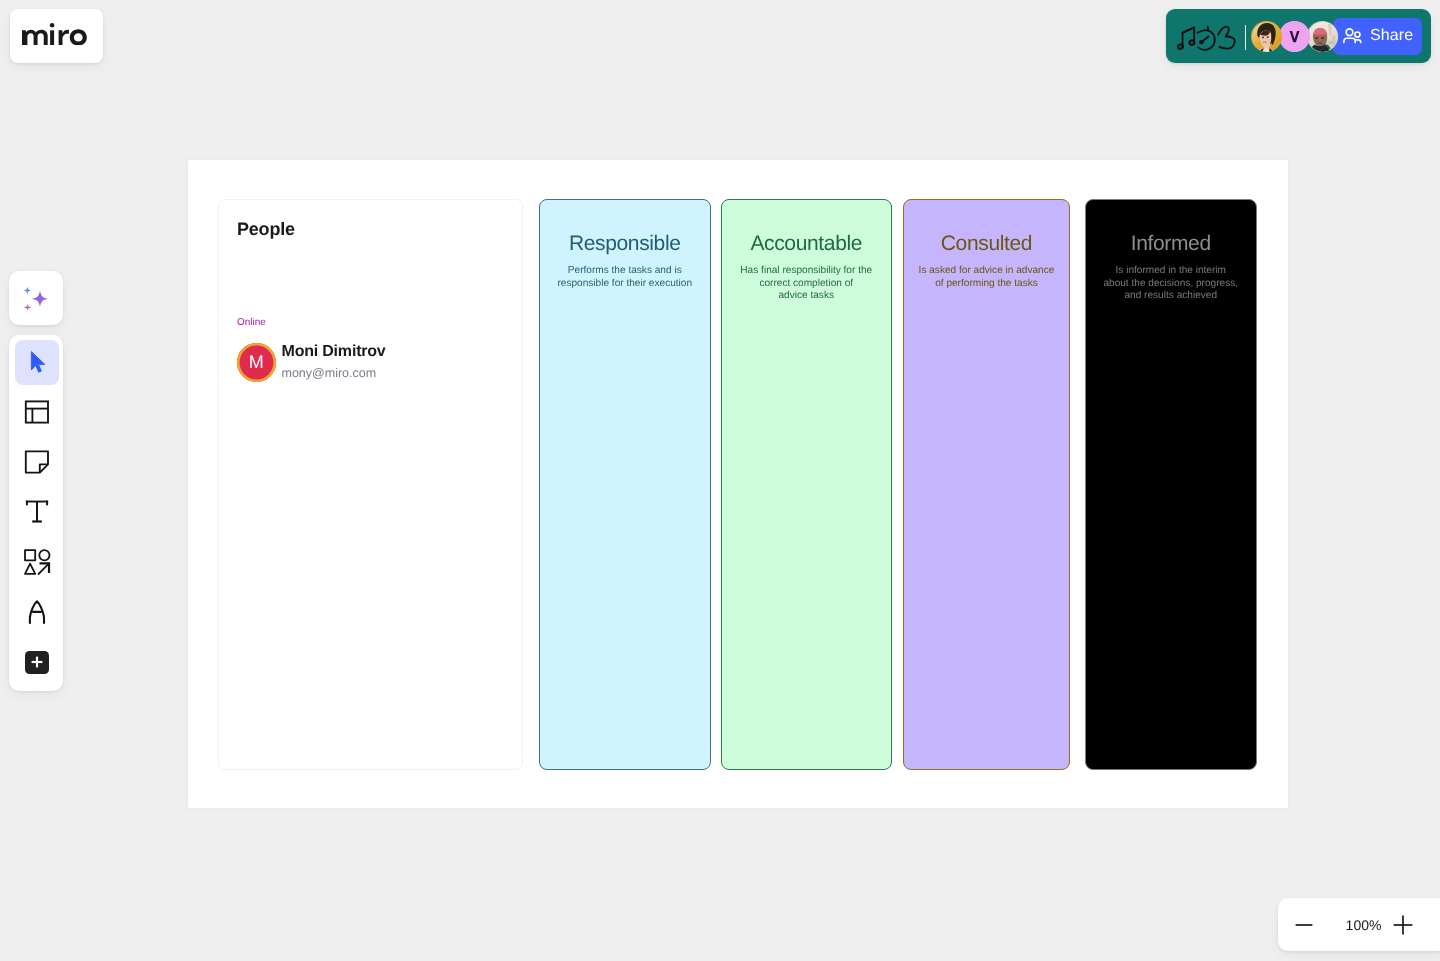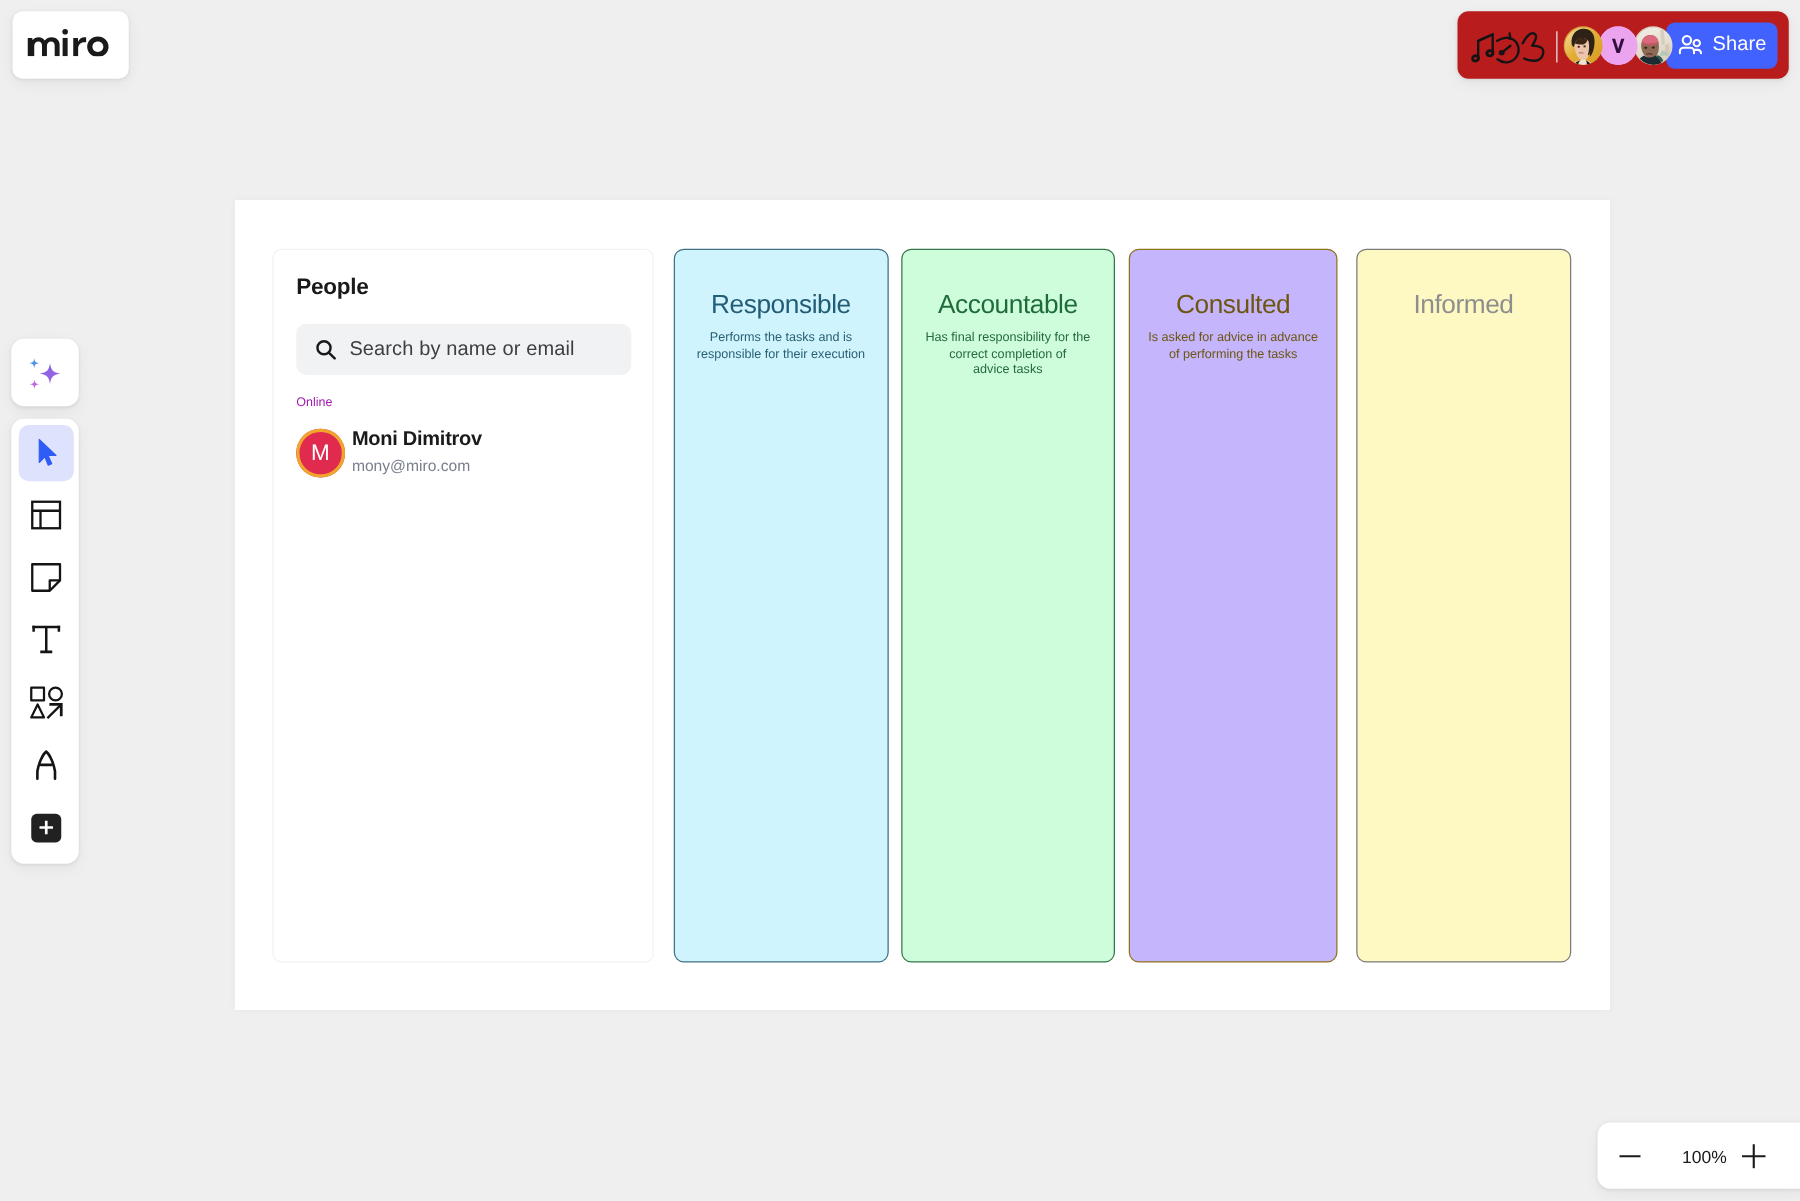--- a/index.html
+++ b/index.html
@@ -13,21 +13,21 @@
   .board{position:absolute;left:188px;top:160px;width:1100px;height:648px;background:#fff;
          box-shadow:0 0 6px rgba(0,0,0,.045);}
 
   
   .logo-card{position:absolute;left:10px;top:9px;width:93px;height:54px;background:#fff;
              border-radius:8px;box-shadow:0 1px 3px rgba(0,0,0,.08),0 4px 12px rgba(0,0,0,.05);
              display:flex;align-items:center;justify-content:center;}
   .logo-card svg{display:block;}
 
   
-  .topbar{position:absolute;left:1166px;top:9px;width:265px;height:54px;background:#b91c1c;border-radius:9px;
+  .topbar{position:absolute;left:1166px;top:9px;width:265px;height:54px;background:#0f766e;border-radius:9px;
           box-shadow:0 1px 3px rgba(0,0,0,.08),0 4px 12px rgba(0,0,0,.05);box-sizing:border-box;}
   .tb-icons{position:absolute;left:12px;top:12px;display:flex;align-items:center;gap:0px;}
   .tb-icon{width:19.5px;height:33px;display:flex;align-items:center;justify-content:center;cursor:pointer;}
   .tb-icon svg{flex:none;}
   .tb-divider{position:absolute;left:79px;top:16px;width:1px;height:25px;background:#e8e8e8;}
   .avatars{position:absolute;left:85px;top:12px;display:flex;align-items:center;}
   .avatar{width:31px;height:31px;border-radius:50%;overflow:hidden;position:relative;
           margin-right:-3px;display:flex;align-items:center;justify-content:center;
           font-size:17px;font-weight:700;color:#32103f;}
   .avatar:nth-child(1){z-index:3}
@@ -85,29 +85,20 @@
 </style>
 </head>
 <body>
 
 <div class="app">
 
   <div class="board">
 
     <div class="people">
       <div class="people-title">People</div>
-      <div class="search">
-        <span class="search-icon">
-          <svg width="17.5" height="17.5" viewBox="0 0 17 17" fill="none">
-            <circle cx="7" cy="7" r="5.1" stroke="#1a1a1a" stroke-width="1.9"></circle>
-            <path d="M10.9 10.9 L15.3 15.3" stroke="#1a1a1a" stroke-width="1.9" stroke-linecap="round"></path>
-          </svg>
-        </span>
-        <span class="search-ph">Search by name or email</span>
-      </div>
       <div class="online-label">Online</div>
       <div class="person">
         <div class="p-avatar" style="background: rgb(224, 42, 78); box-shadow: rgb(240, 165, 44) 0px 0px 0px 2.6px inset;">
             <span>M</span>
           </div>
         <div class="p-info">
           <div class="p-name">Moni Dimitrov</div>
           <div class="p-email">mony@miro.com</div>
         </div>
       </div>
@@ -128,22 +119,27 @@
           <div>advice tasks</div>
         </div>
     </div>
     <div class="raci" style="left: 715px; top: 39px; width: 167px; height: 570.5px; background: #c4b5fd; border: 1.4px solid rgb(144, 114, 25);">
       <div class="raci-title" style="color: rgb(109, 86, 17);">Consulted</div>
       <div class="raci-desc" style="color: rgb(109, 86, 17);">
           <div>Is asked for advice in advance</div>
           <div>of performing the tasks</div>
         </div>
     </div>
-    <div class="raci" style="left: 897px; top: 39px; width: 171.5px; height: 570.5px; background: #fef9c3; border: 1.4px solid rgb(123, 123, 123);">
+    <div class="raci" style="left: 897px; top: 39px; width: 171.5px; height: 570.5px; background: #000000; border: 1.4px solid rgb(123, 123, 123);">
       <div class="raci-title" style="color: rgb(142, 142, 142);">Informed</div>
+      <div class="raci-desc" style="color: rgb(123, 123, 123);">
+          <div>Is informed in the interim</div>
+          <div>about the decisions, progress,</div>
+          <div>and results achieved</div>
+        </div>
     </div>
 
   </div>
 
   <div class="logo-card">
     <svg width="66" height="24" viewBox="0 0 66 24" fill="none" style="position:relative;left:-2px;top:-3px">
       <g fill="#1a1a1a">
 
         <path d="M0 9.35 h3.9 v1.8 C5.15 9.6 6.85 8.7 8.9 8.7 c2.25 0 4.0 1.0 4.9 2.7 C15.0 9.6 17.0 8.7 19.3 8.7 c3.8 0 6.4 2.5 6.4 6.15 V24 h-3.95 v-8.7 c0-1.9-1.2-3.15-2.95-3.15 -1.9 0-3.25 1.35-3.25 3.35 V24 h-3.95 v-8.7 c0-1.9-1.2-3.15-2.95-3.15 -1.9 0-3.25 1.35-3.25 3.35 V24 H0 Z"></path>
 

